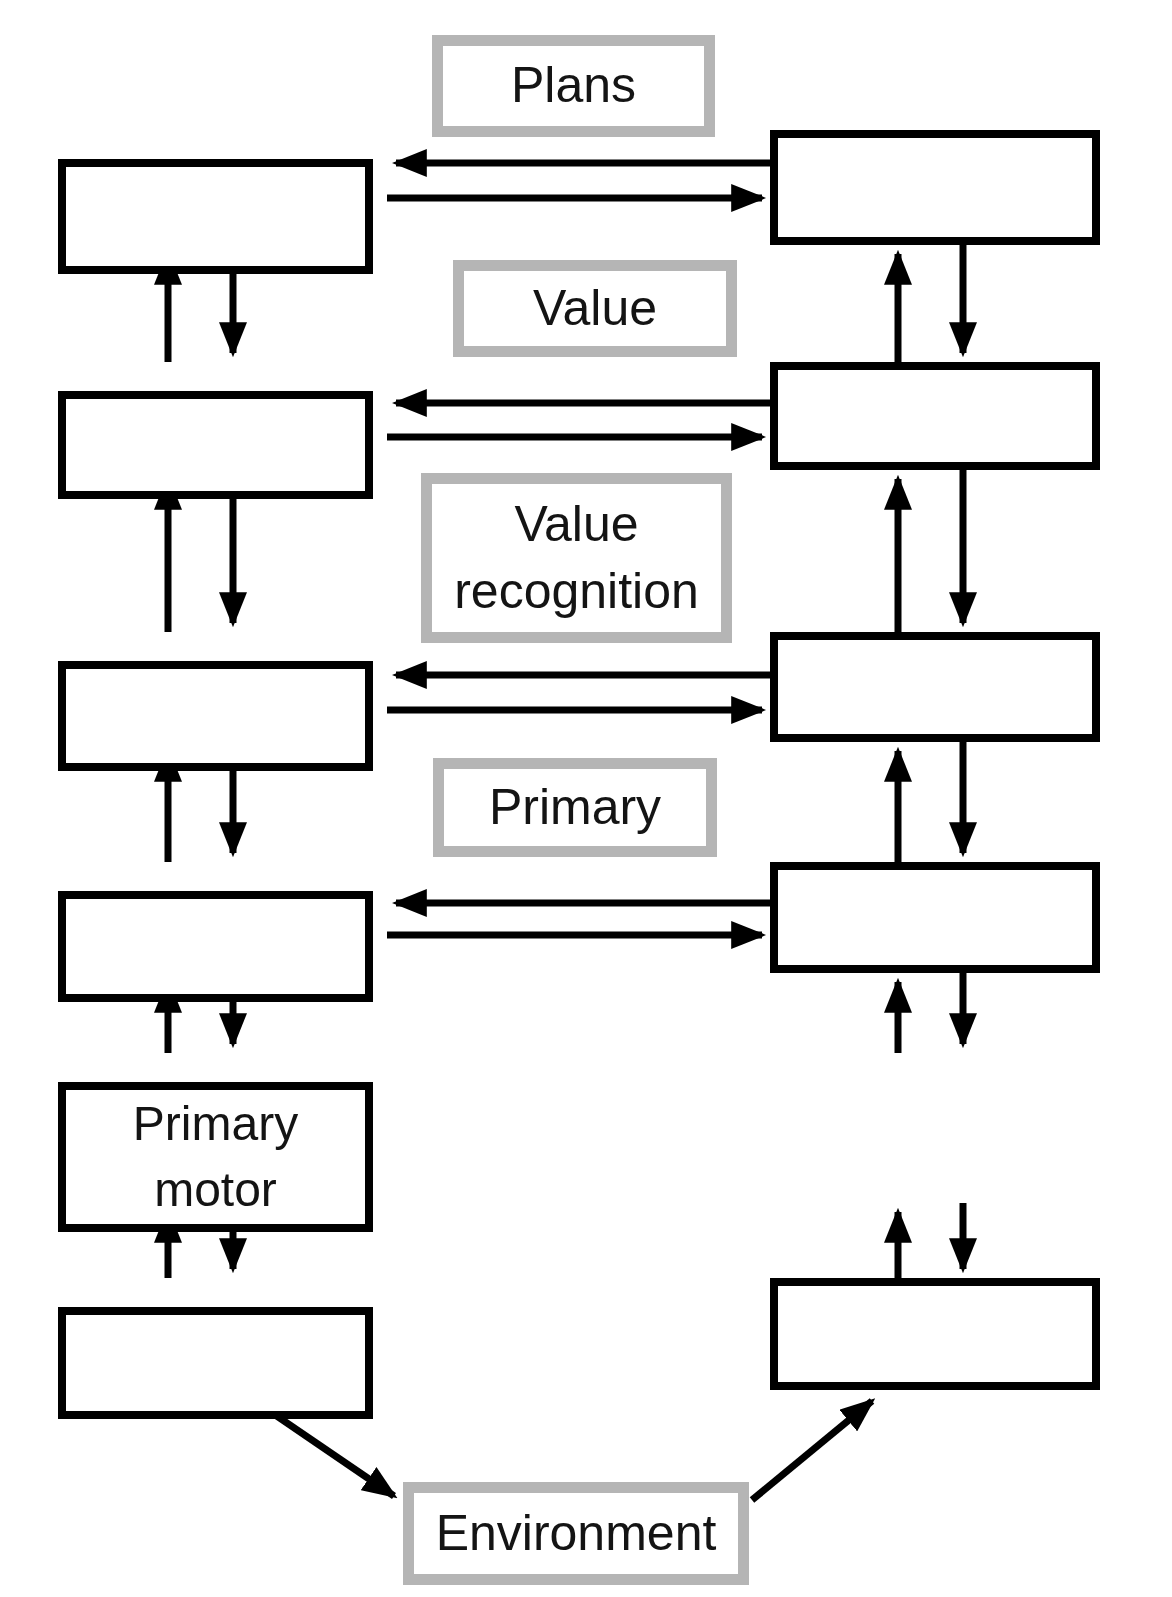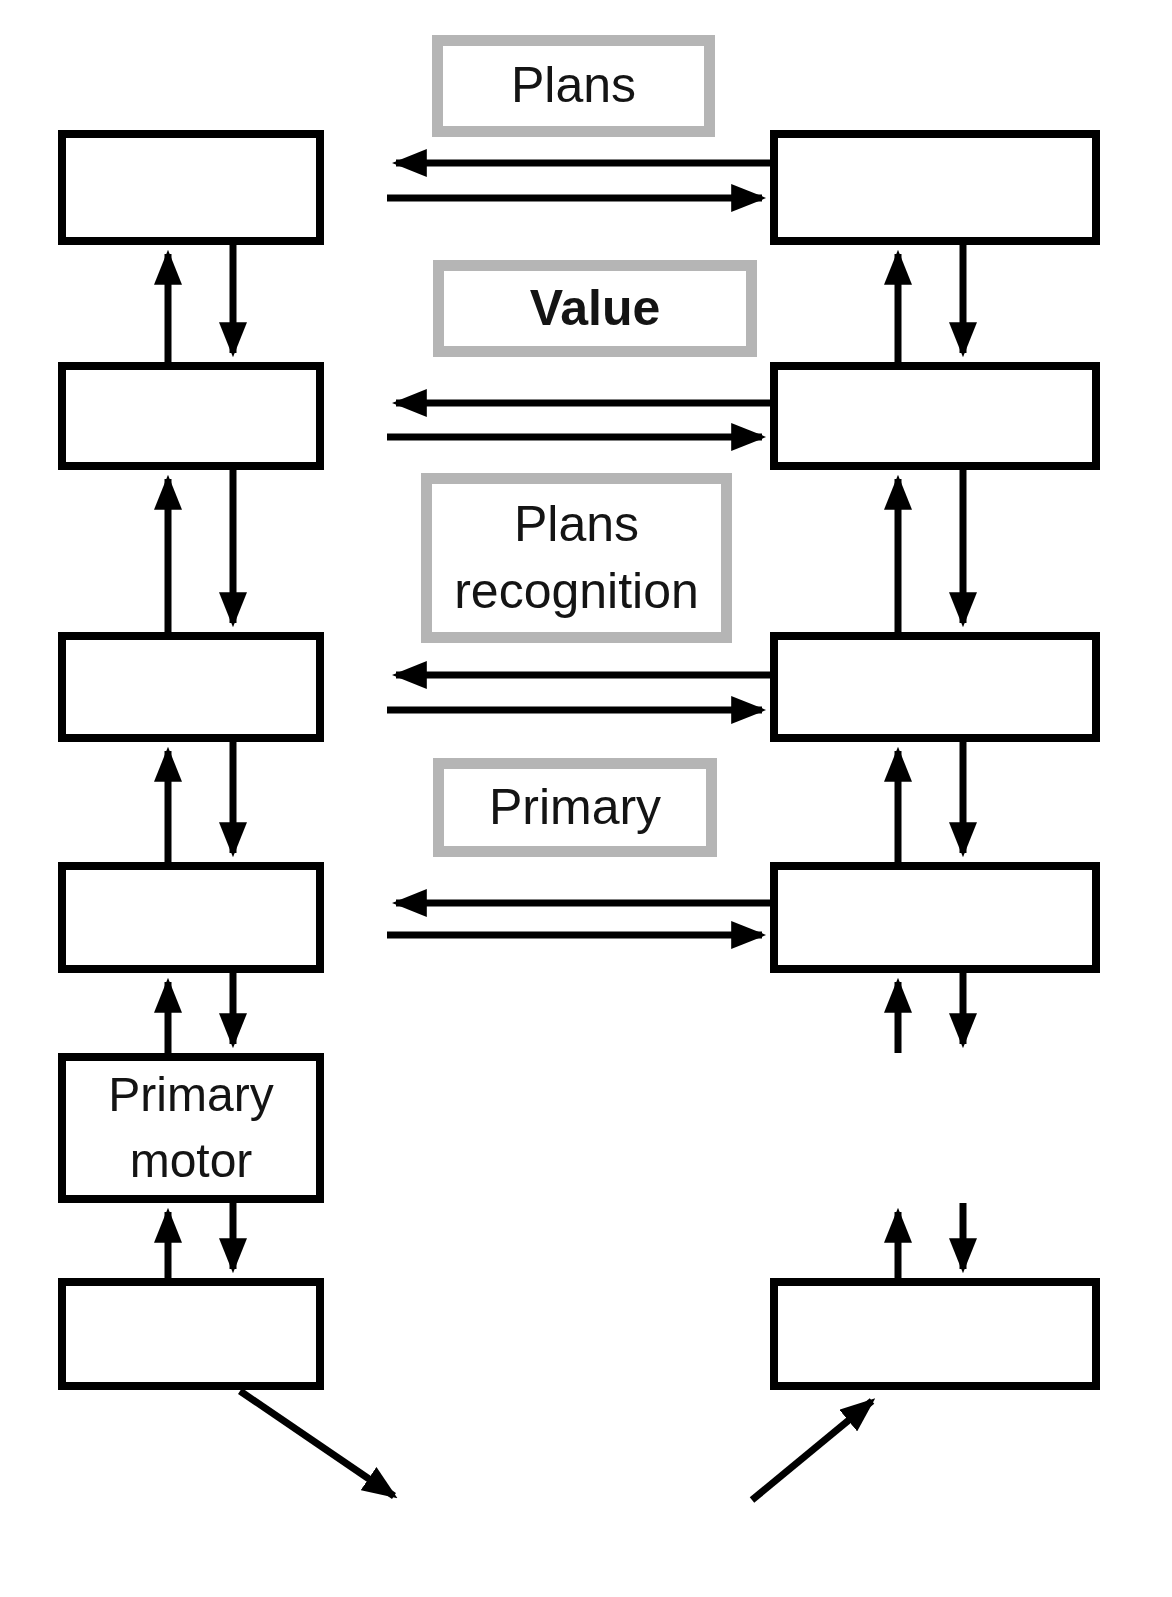--- a/index.html
+++ b/index.html
@@ -30,21 +30,21 @@
     background:var(--box-fill,#ffffff);
     border:8px solid var(--box-border,#000000);
     display:flex;
     align-items:center;
     justify-content:center;
     text-align:center;
     font-size:48px;
     line-height:1.38;
     color:var(--text,#141414);
   }
-  .box.left{left:58px;width:266px;}
+  .box.left{left:58px;width:315px;margin-top:29px;}
   .box.right{left:770px;width:330px;}
   .r1{top:130px;height:115px;}
   .r2{top:362px;height:108px;}
   .r3{top:632px;height:110px;}
   .r4{top:862px;height:111px;}
   .r5{top:1053px;height:150px;}
   .r6{top:1278px;height:112px;}
   .plaque{
     position:absolute;
     box-sizing:border-box;
@@ -52,21 +52,21 @@
     border:11px solid var(--label-border,#b5b5b5);
     display:flex;
     align-items:center;
     justify-content:center;
     text-align:center;
     font-size:50px;
     line-height:1.35;
     color:var(--text,#141414);
   }
   .plaque.plans{left:432px;top:35px;width:283px;height:102px;}
-  .plaque.value{left:433px;top:260px;width:324px;height:97px;font-weight:bold;}
+  .plaque.value{left:453px;top:260px;width:284px;height:97px;}
   .plaque.objrec{left:421px;top:473px;width:311px;height:170px;padding:0 6px;}
   .plaque.salience{left:433px;top:758px;width:284px;height:99px;}
   .plaque.environment{left:403px;top:1482px;width:346px;height:103px;}
 </style>
 </head>
 <body>
 
 <div class="stage">
 
   <svg class="arrows" viewBox="0 0 1172 1597" xmlns="http://www.w3.org/2000/svg" aria-hidden="true">
@@ -157,19 +157,22 @@
     <span></span>
   </div>
 
   <div class="plaque plans">
     <span>Plans</span>
   </div>
   <div class="plaque value">
     <span>Value</span>
   </div>
   <div class="plaque objrec">
-    <span>Plans recognition</span>
+    <span>Value recognition</span>
   </div>
   <div class="plaque salience">
     <span>Primary</span>
+  </div>
+  <div class="plaque environment">
+    <span>Environment</span>
   </div>
 
 </div>
 
 </body></html>

